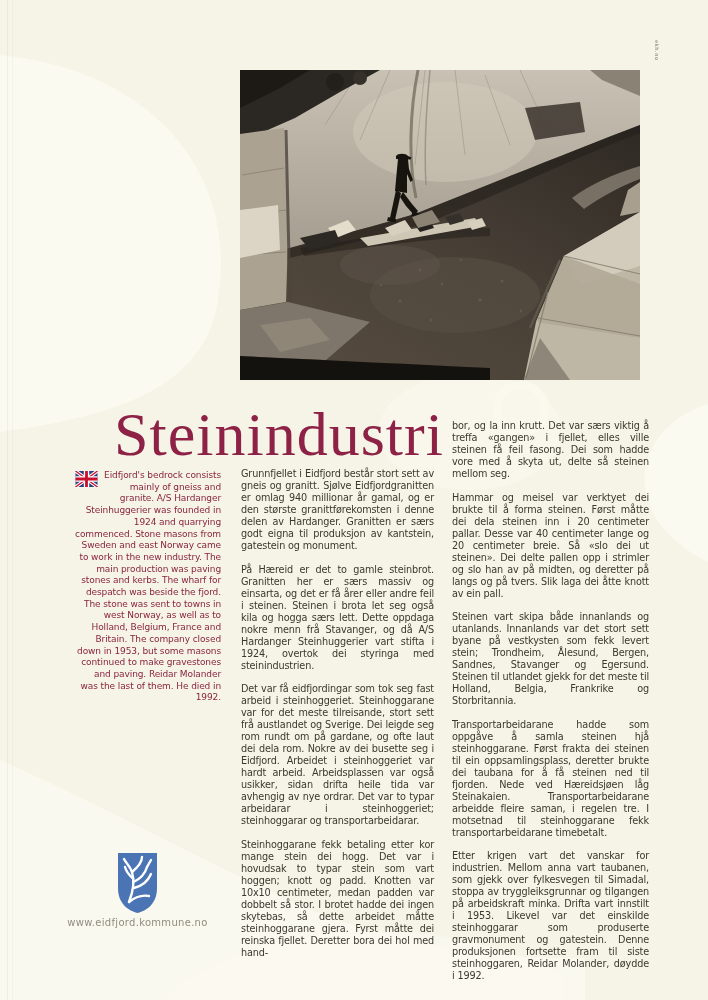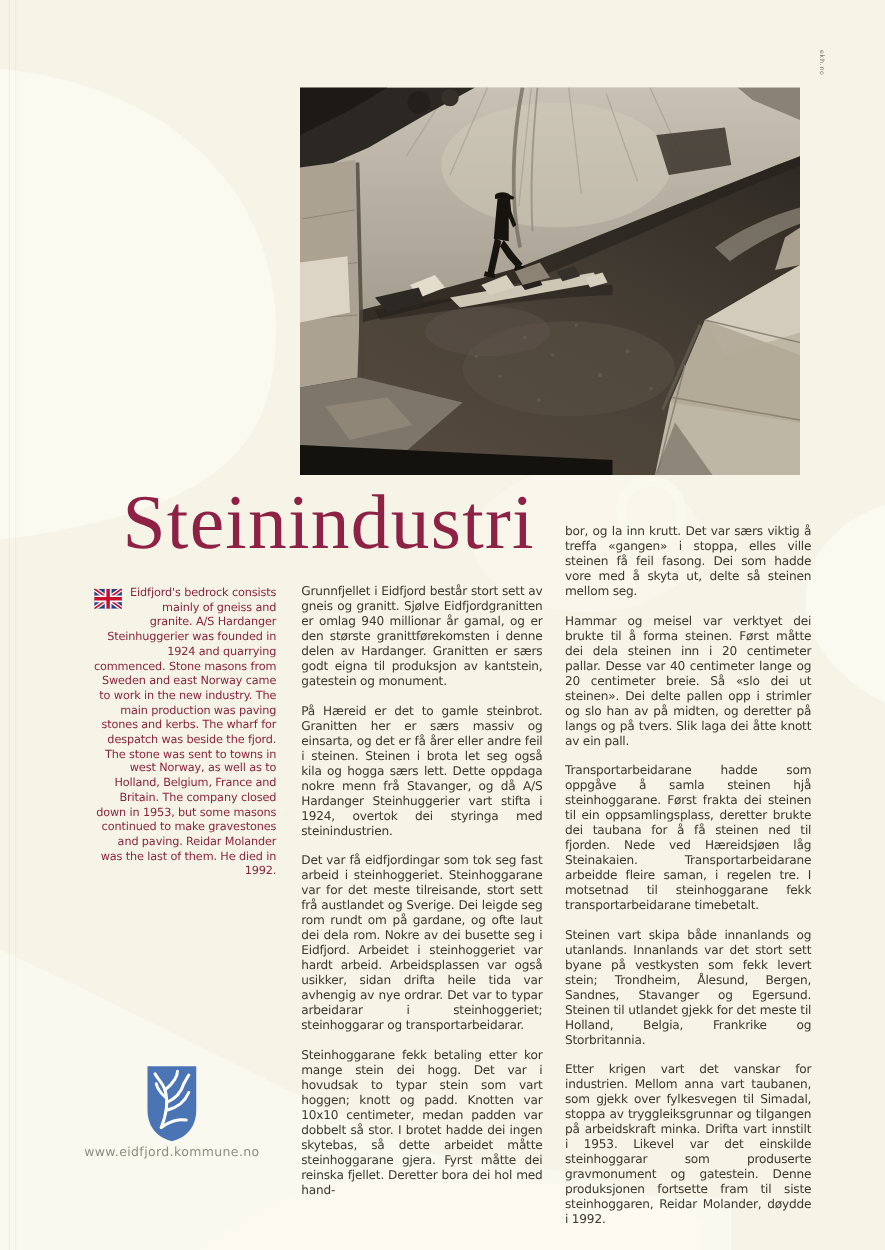--- a/index.html
+++ b/index.html
@@ -21,21 +21,21 @@
   .photo{position:absolute;left:240px;top:70px;width:400px;height:310px;margin:0;}
   .photo svg{display:block;width:400px;height:310px;}
   .photo figcaption{
     position:absolute;right:0;bottom:2px;
     background:rgba(28,22,18,.8);color:#ece8de;
     font-size:9.5px;line-height:12px;padding:4px 9px 5px;letter-spacing:.1px;
     white-space:nowrap;
   }
 
   h1.title{
-    position:absolute;left:98px;top:383px;margin:0;
+    position:absolute;left:98px;top:383px;margin:16px;
     font-family:"Liberation Serif","DejaVu Serif",serif;font-weight:400;
     font-size:62px;line-height:70px;color:#8E2246;letter-spacing:1px;
   }
 
   .col{position:absolute;color:#3B382F;font-size:9.7px;line-height:12px;
        text-align:justify;letter-spacing:-.15px;}
   .col p{margin:0 0 11.5px 0;}
   .col-en{left:75px;top:470px;width:146px;color:#8A2440;font-size:9px;
           line-height:11.7px;text-align:right;letter-spacing:-.1px;}
   .col-no1{left:241px;top:468px;width:193px;}
@@ -182,24 +182,24 @@
   </div>
 
   <div class="col col-no1">
     <p>Grunnfjellet i Eidfjord består stort sett av gneis og granitt. Sjølve Eidfjordgranitten er omlag 940 millionar år gamal, og er den største granittførekomsten i denne delen av Hardanger. Granitten er særs godt eigna til produksjon av kantstein, gatestein og monument.</p>
     <p>På Hæreid er det to gamle steinbrot. Granitten her er særs massiv og einsarta, og det er få årer eller andre feil i steinen. Steinen i brota let seg også kila og hogga særs lett. Dette oppdaga nokre menn frå Stavanger, og då A/S Hardanger Steinhuggerier vart stifta i 1924, overtok dei styringa med steinindustrien.</p>
     <p>Det var få eidfjordingar som tok seg fast arbeid i steinhoggeriet. Steinhoggarane var for det meste tilreisande, stort sett frå austlandet og Sverige. Dei leigde seg rom rundt om på gardane, og ofte laut dei dela rom. Nokre av dei busette seg i Eidfjord. Arbeidet i steinhoggeriet var hardt arbeid. Arbeidsplassen var også usikker, sidan drifta heile tida var avhengig av nye ordrar. Det var to typar arbeidarar i steinhoggeriet; steinhoggarar og transportarbeidarar.</p>
     <p>Steinhoggarane fekk betaling etter kor mange stein dei hogg. Det var i hovudsak to typar stein som vart hoggen; knott og padd. Knotten var 10x10 centimeter, medan padden var dobbelt så stor. I brotet hadde dei ingen skytebas, så dette arbeidet måtte steinhoggarane gjera. Fyrst måtte dei reinska fjellet. Deretter bora dei hol med hand-</p>
   </div>
 
   <div class="col col-no2">
-    <p>bor, og la inn krutt. Det var særs viktig å treffa «gangen» i stoppa, elles ville steinen få feil fasong. Dei som hadde vore med å skyta ut, delte så steinen mellom seg.</p>
+    <p>bor, og la inn krutt. Det var særs viktig å treffa «gangen» i fjellet, elles ville steinen få feil fasong. Dei som hadde vore med å skyta ut, delte så steinen mellom seg.</p>
     <p>Hammar og meisel var verktyet dei brukte til å forma steinen. Først måtte dei dela steinen inn i 20 centimeter pallar. Desse var 40 centimeter lange og 20 centimeter breie. Så «slo dei ut steinen». Dei delte pallen opp i strimler og slo han av på midten, og deretter på langs og på tvers. Slik laga dei åtte knott av ein pall.</p>
+    <p>Steinen vart skipa både innanlands og utanlands. Innanlands var det stort sett byane på vestkysten som fekk levert stein; Trondheim, Ålesund, Bergen, Sandnes, Stavanger og Egersund. Steinen til utlandet gjekk for det meste til Holland, Belgia, Frankrike og Storbritannia.</p>
     <p>Transportarbeidarane hadde som oppgåve å samla steinen hjå steinhoggarane. Først frakta dei steinen til ein oppsamlingsplass, deretter brukte dei taubana for å få steinen ned til fjorden. Nede ved Hæreidsjøen låg Steinakaien. Transportarbeidarane arbeidde fleire saman, i regelen tre. I motsetnad til steinhoggarane fekk transportarbeidarane timebetalt.</p>
-    <p>Steinen vart skipa både innanlands og utanlands. Innanlands var det stort sett byane på vestkysten som fekk levert stein; Trondheim, Ålesund, Bergen, Sandnes, Stavanger og Egersund. Steinen til utlandet gjekk for det meste til Holland, Belgia, Frankrike og Storbritannia.</p>
     <p>Etter krigen vart det vanskar for industrien. Mellom anna vart taubanen, som gjekk over fylkesvegen til Simadal, stoppa av tryggleiksgrunnar og tilgangen på arbeidskraft minka. Drifta vart innstilt i 1953. Likevel var det einskilde steinhoggarar som produserte gravmonument og gatestein. Denne produksjonen fortsette fram til siste steinhoggaren, Reidar Molander, døydde i 1992.</p>
   </div>
 
   <div class="logo">
     <svg viewBox="0 0 41 62" aria-hidden="true">
       <path d="M1,1 H40 V36 C40,51 30.5,58.5 20.5,61 C10.5,58.5 1,51 1,36 Z" fill="#4A74B4"></path>
       <g stroke="#FFFFFF" stroke-width="2.4" fill="none" stroke-linecap="round">
         <path d="M12,50 C16,40 18,30 15,20"></path>
         <path d="M15,20 C13,14 9,11 7,7"></path>
         <path d="M15.5,26 C11,22 9,19 8,15"></path>

